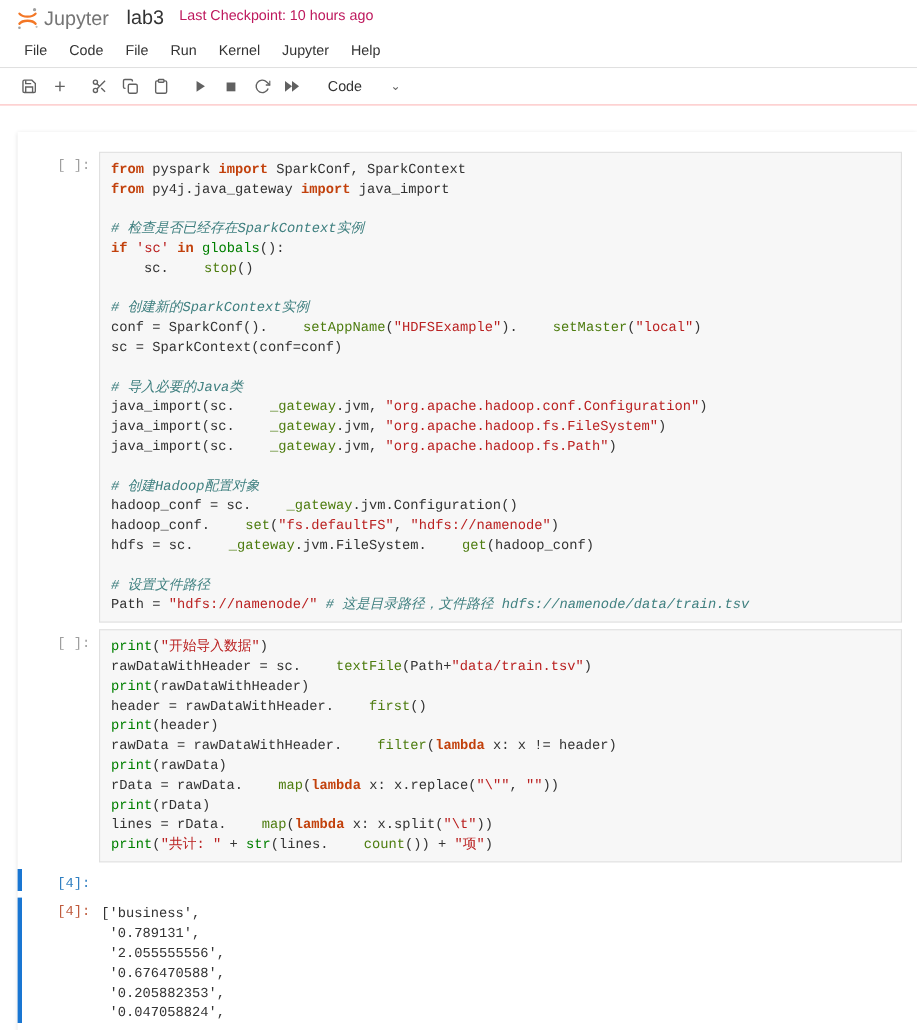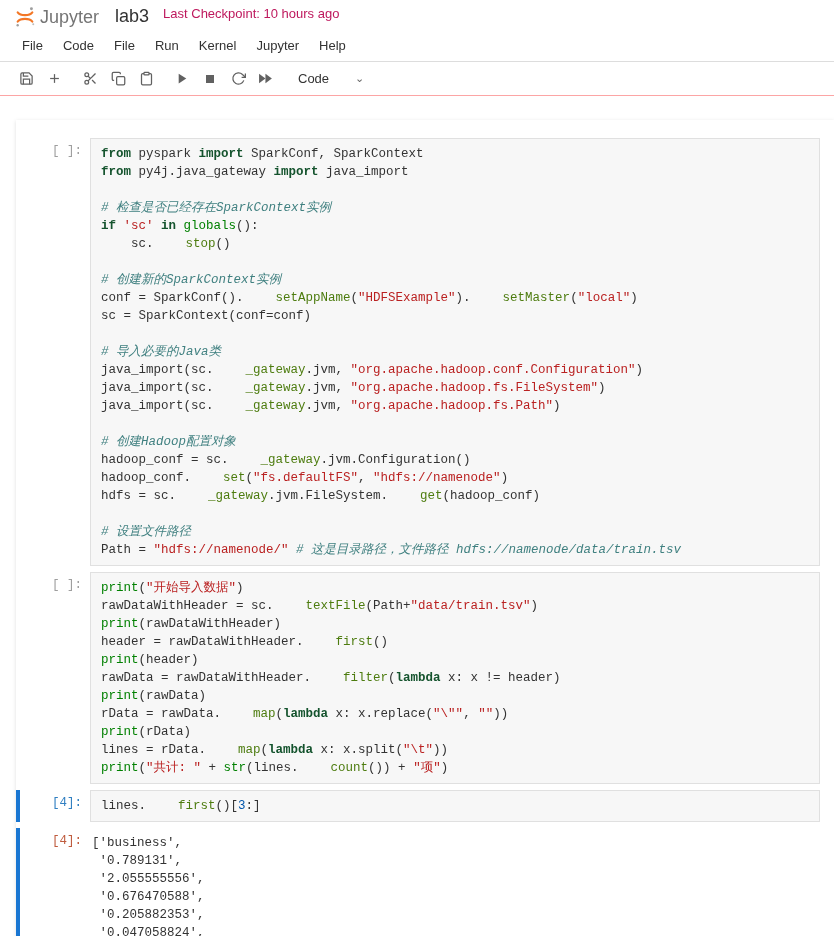--- a/index.html
+++ b/index.html
@@ -118,21 +118,21 @@
     flex: 1;
     padding: 6px 10px 0 2px;
     margin-right: 14px;
     font-family: SFMono-Regular, Consolas, "Liberation Mono", Menlo, monospace;
     font-size: 12.5px;
     line-height: 18px;
     white-space: pre;
     color: #333;
   }
   
-  .tk-kw { color: #14532d; font-weight: bold; }
+  .tk-kw { color: #c2410c; font-weight: bold; }
   .tk-cm { color: #408080; font-style: italic; }
   .tk-str { color: #ba2121; }
   .tk-fn { color: #4d7c0f; margin-left: 32px; }
   .tk-num { color: #0055aa; }
   .tk-builtin { color: #008000; }
 </style>
 </head>
 <body>
 
 <div class="header">
@@ -237,21 +237,20 @@
         <div class="code-area"><div><span class="tk-kw">from</span><span> pyspark </span><span class="tk-kw">import</span><span> SparkConf, SparkContext</span></div><div><span class="tk-kw">from</span><span> py4j.java_gateway </span><span class="tk-kw">import</span><span> java_import</span></div><div>&nbsp;</div><div><span class="tk-cm"># 检查是否已经存在SparkContext实例</span></div><div><span class="tk-kw">if</span><span> </span><span class="tk-str">'sc'</span><span> </span><span class="tk-kw">in</span><span> </span><span class="tk-builtin">globals</span><span>():</span></div><div><span>    sc.</span><span class="tk-fn">stop</span><span>()</span></div><div>&nbsp;</div><div><span class="tk-cm"># 创建新的SparkContext实例</span></div><div><span>conf = SparkConf().</span><span class="tk-fn">setAppName</span><span>(</span><span class="tk-str">"HDFSExample"</span><span>).</span><span class="tk-fn">setMaster</span><span>(</span><span class="tk-str">"local"</span><span>)</span></div><div><span>sc = SparkContext(conf=conf)</span></div><div>&nbsp;</div><div><span class="tk-cm"># 导入必要的Java类</span></div><div><span>java_import(sc.</span><span class="tk-fn">_gateway</span><span>.jvm, </span><span class="tk-str">"org.apache.hadoop.conf.Configuration"</span><span>)</span></div><div><span>java_import(sc.</span><span class="tk-fn">_gateway</span><span>.jvm, </span><span class="tk-str">"org.apache.hadoop.fs.FileSystem"</span><span>)</span></div><div><span>java_import(sc.</span><span class="tk-fn">_gateway</span><span>.jvm, </span><span class="tk-str">"org.apache.hadoop.fs.Path"</span><span>)</span></div><div>&nbsp;</div><div><span class="tk-cm"># 创建Hadoop配置对象</span></div><div><span>hadoop_conf = sc.</span><span class="tk-fn">_gateway</span><span>.jvm.Configuration()</span></div><div><span>hadoop_conf.</span><span class="tk-fn">set</span><span>(</span><span class="tk-str">"fs.defaultFS"</span><span>, </span><span class="tk-str">"hdfs://namenode"</span><span>)</span></div><div><span>hdfs = sc.</span><span class="tk-fn">_gateway</span><span>.jvm.FileSystem.</span><span class="tk-fn">get</span><span>(hadoop_conf)</span></div><div>&nbsp;</div><div><span class="tk-cm"># 设置文件路径</span></div><div><span>Path = </span><span class="tk-str">"hdfs://namenode/"</span><span> </span><span class="tk-cm"># 这是目录路径，文件路径 hdfs://namenode/data/train.tsv</span></div></div>
       </div>
       <div class="cell">
         <div class="gutter"></div>
         <div class="prompt">[ ]:</div>
         <div class="code-area"><div><span class="tk-builtin">print</span><span>(</span><span class="tk-str">"开始导入数据"</span><span>)</span></div><div><span>rawDataWithHeader = sc.</span><span class="tk-fn">textFile</span><span>(Path+</span><span class="tk-str">"data/train.tsv"</span><span>)</span></div><div><span class="tk-builtin">print</span><span>(rawDataWithHeader)</span></div><div><span>header = rawDataWithHeader.</span><span class="tk-fn">first</span><span>()</span></div><div><span class="tk-builtin">print</span><span>(header)</span></div><div><span>rawData = rawDataWithHeader.</span><span class="tk-fn">filter</span><span>(</span><span class="tk-kw">lambda</span><span> x: x != header)</span></div><div><span class="tk-builtin">print</span><span>(rawData)</span></div><div><span>rData = rawData.</span><span class="tk-fn">map</span><span>(</span><span class="tk-kw">lambda</span><span> x: x.replace(</span><span class="tk-str">"\""</span><span>, </span><span class="tk-str">""</span><span>))</span></div><div><span class="tk-builtin">print</span><span>(rData)</span></div><div><span>lines = rData.</span><span class="tk-fn">map</span><span>(</span><span class="tk-kw">lambda</span><span> x: x.split(</span><span class="tk-str">"\t"</span><span>))</span></div><div><span class="tk-builtin">print</span><span>(</span><span class="tk-str">"共计: "</span><span> + </span><span class="tk-builtin">str</span><span>(lines.</span><span class="tk-fn">count</span><span>()) + </span><span class="tk-str">"项"</span><span>)</span></div></div>
       </div>
       <div class="cell">
         <div class="gutter active"></div>
         <div class="prompt exec">[4]:</div>
-        <div class="code-area"><div><span>lines.</span><span class="tk-fn">first</span><span>()[</span><span class="tk-num">3</span><span>:]</span></div></div>
       </div>
       <div class="cell">
         <div class="gutter active"></div>
         <div class="prompt out">[4]:</div>
         <div class="output-area">['business',
  '0.789131',
  '2.055555556',
  '0.676470588',
  '0.205882353',
  '0.047058824',</div>

